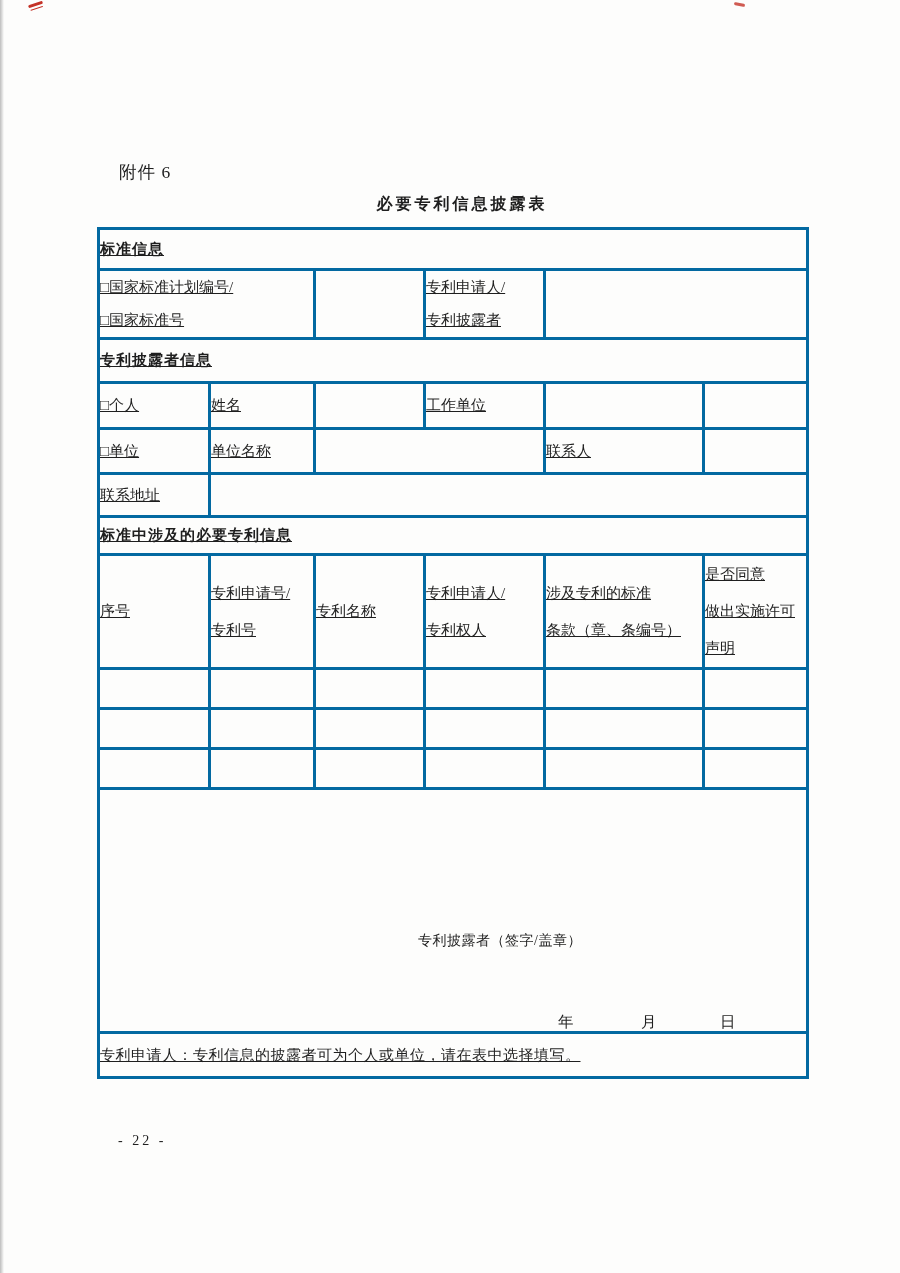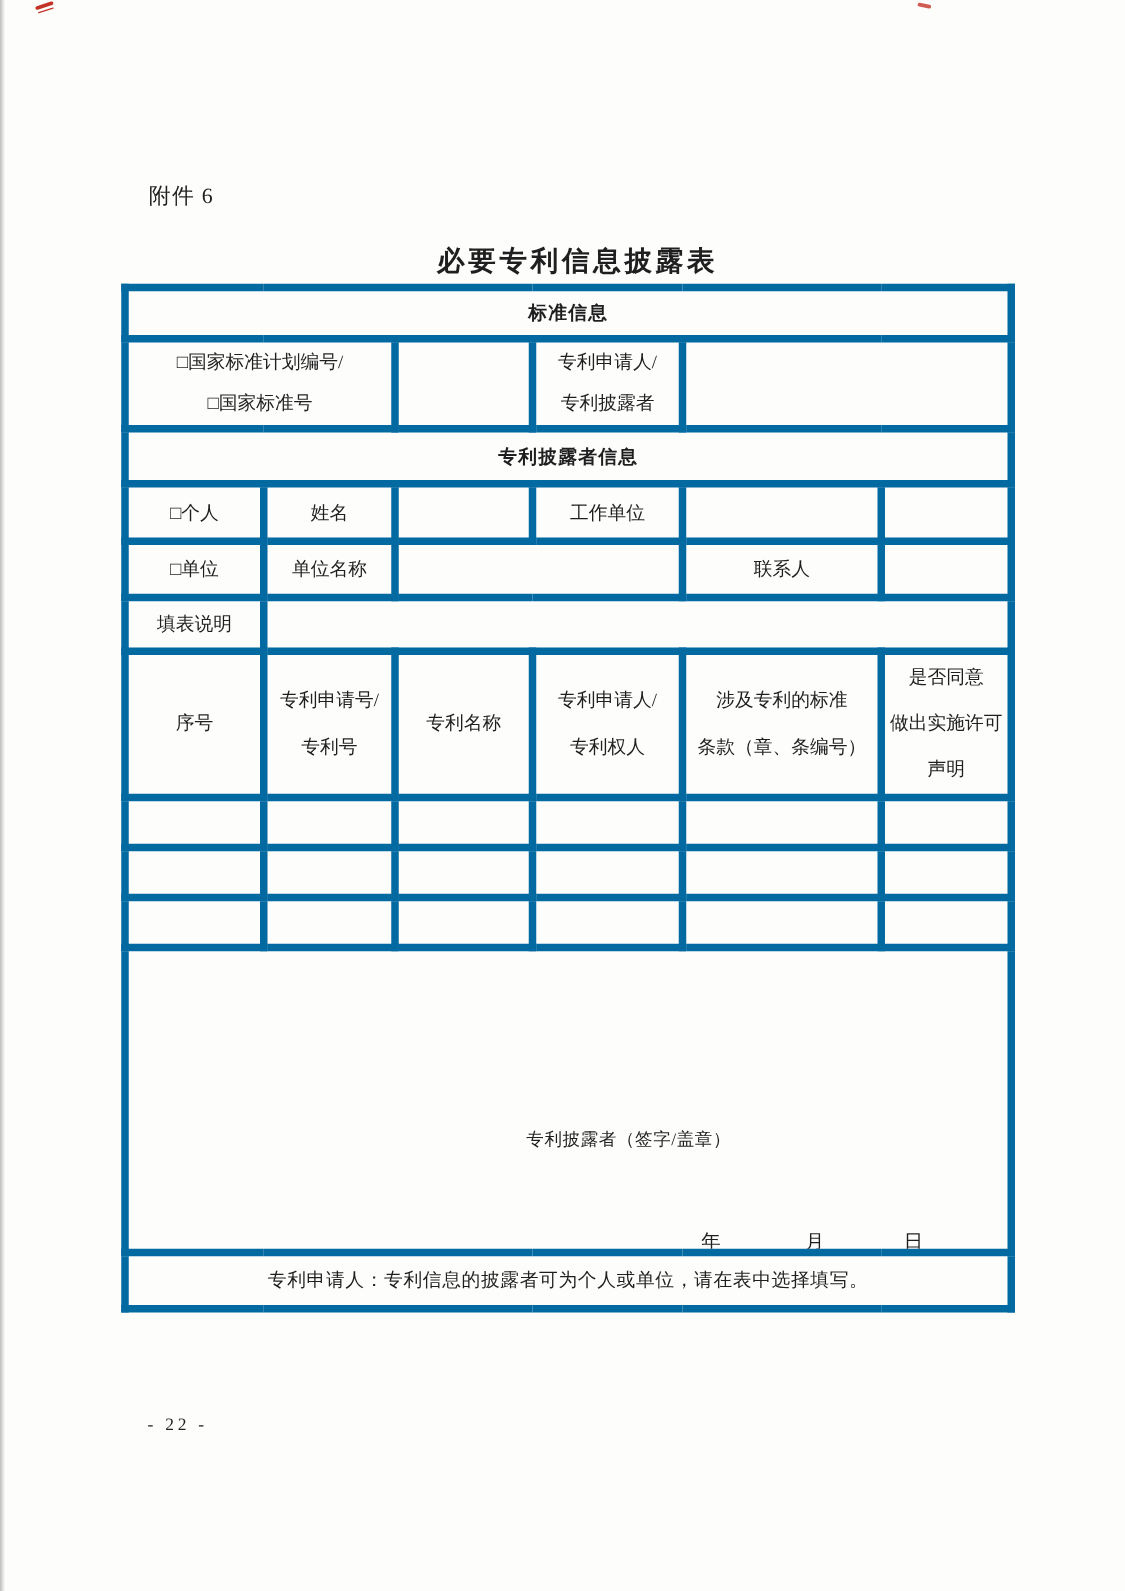--- a/index.html
+++ b/index.html
@@ -12,38 +12,39 @@
     overflow:hidden;
   }
   .edge-shadow{
     position:absolute;left:0;top:0;width:4px;height:100%;
     background:linear-gradient(to right,#bdbdbd,rgba(255,255,255,0));
   }
   .scan-mark{position:absolute;background:#c43227;border-radius:2px;}
   .mark-a{left:28px;top:3px;width:15px;height:3px;transform:rotate(-18deg);box-shadow:0 4px 0 -1px #c43227;}
   .mark-b{left:734px;top:3px;width:11px;height:3px;transform:rotate(12deg);opacity:.8;}
   .attachment{
-    position:absolute;left:119px;top:144px;
+    position:absolute;left:119px;top:160px;
     font-size:17.5px;letter-spacing:1px;
   }
   .doc-title{
     position:absolute;left:0;right:0;top:194px;
     text-align:center;padding-left:24px;
-    font-size:22px;font-weight:bold;letter-spacing:3px;
+    font-size:16px;font-weight:bold;letter-spacing:3px;
   }
   table.form{
     position:absolute;left:97px;top:227px;
     width:709px;border-collapse:collapse;table-layout:fixed;
   }
   table.form td{
-    border:6px solid #0369a1;
-    text-align:center;vertical-align:middle;
+    border:3px solid #0369a1;
+    vertical-align:middle;
     font-size:15px;
     padding:0;
     overflow:hidden;
+    text-decoration:underline;
   }
   td.sec{font-weight:bold;font-size:15.5px;letter-spacing:1px;}
   td.two .cl{line-height:33px;}
   td.hdr .cl{line-height:37px;}
   .cl:empty{display:none;}
   td.small{font-size:13.5px;}
   td.left-note{text-align:left;padding:8px 0 0 3px;font-size:15px;letter-spacing:.5px;}
   td.sig-cell{position:relative;}
   .sig-label{position:absolute;left:318px;top:142px;font-size:14px;letter-spacing:.5px;}
   .date-y{position:absolute;left:458px;top:222px;font-size:15.5px;}
@@ -105,24 +106,27 @@
       <td></td>
     </tr>
     <tr style="height:45px">
       <td>□单位</td>
       <td>单位名称</td>
       <td colspan="2"></td>
       <td>联系人</td>
       <td></td>
     </tr>
     <tr style="height:43px">
-      <td>填表说明</td>
+      <td>联系地址</td>
       <td colspan="5"></td>
     </tr>
 
+    <tr style="height:38px">
+      <td colspan="6" class="sec">标准中涉及的必要专利信息</td>
+    </tr>
     <tr style="height:88px">
       <td class="hdr">
             <div class="cl">序号</div>
           </td>
       <td class="hdr">
             <div class="cl">专利申请号/</div>
             <div class="cl">专利号</div>
           </td>
       <td class="hdr">
             <div class="cl">专利名称</div>

